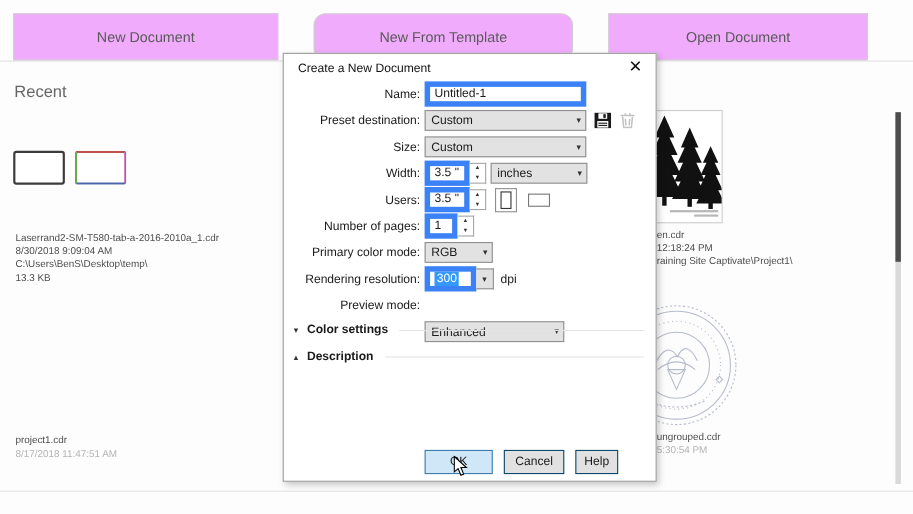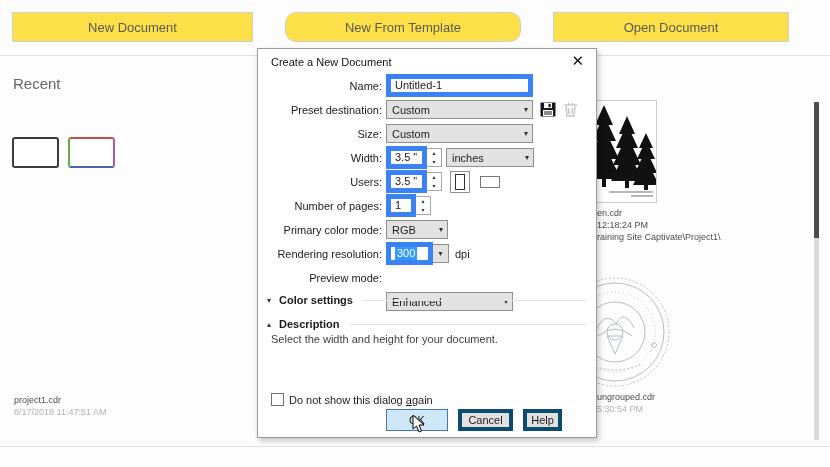--- a/index.html
+++ b/index.html
@@ -1,21 +1,21 @@
 <!DOCTYPE html>
 <html><head>
 <meta charset="utf-8">
 <style>
   * { margin:0; padding:0; box-sizing:border-box; }
   html,body { width:830px; height:467px; overflow:hidden; background:#fff;
     font-family:"Liberation Sans", sans-serif; }
   .screen { position:relative; width:830px; height:467px; background:#fdfdfd; }
 
   
-  .topbtn { position:absolute; top:12px; height:30px; background:#fde047;
+  .topbtn { position:absolute; top:12px; height:43px; background:#f0abfc;
     border:1px solid #cfcfcf; color:#5a5a5a; font-size:13px;
     display:flex; align-items:center; justify-content:center; cursor:pointer; }
   .topbtn.b1 { left:12px;  width:241px; }
   .topbtn.b2 { left:285px; width:236px;border-radius:11px; }
   .topbtn.b3 { left:553px; width:236px; }
   .hdiv { position:absolute; left:0; width:830px; height:1px; background:#e2e2e2; }
 
   
   .recent-heading { position:absolute; left:13px; top:75px; font-size:15px; color:#666; }
   .thumb { position:absolute; top:137px; width:47px; height:31px; border-radius:3px; background:#fff; }
@@ -67,21 +67,21 @@
   .sect { position:absolute; left:9px; right:10px; display:flex; align-items:center; }
   .sect .arrow { font-size:8px; color:#333; width:12px; }
   .sect .stext { font-weight:bold; color:#1a1a1a; white-space:nowrap; }
   .sect .sep { flex:1; height:1px; background:#e4e4e4; margin-left:10px; }
   .desc-text { position:absolute; left:13px; color:#3f3f3f; }
 
   .chkrow { position:absolute; left:13px; display:flex; align-items:center; cursor:pointer; }
   .chk { width:13px; height:13px; background:#fff; border:1px solid #707070; margin-right:5px; }
   .chk-label u { text-decoration:underline; }
 
-  .dbtn { position:absolute; height:22px; background:#e1e1e1; border:4px solid #0c4a6e;
+  .dbtn { position:absolute; height:22px; background:#e1e1e1; border:1px solid #0c4a6e;
     font-size:11px; color:#1a1a1a; display:flex; align-items:center; justify-content:center; cursor:pointer; }
   .dbtn.ok { left:128px; width:62px; background:#cfe7f7; border:1px solid #3f7cac; }
   .dbtn.cancel { left:200px; width:55px; }
   .dbtn.help { left:265px; width:39px; }
 
   .icons-right { display:flex; align-items:center; margin-left:7px; }
   .cursor { position:absolute; left:412px; top:414px; z-index:30; pointer-events:none; }
 </style>
 </head>
 <body>
@@ -91,20 +91,26 @@
   <div class="topbtn b1">New Document</div>
   <div class="topbtn b2">New From Template</div>
   <div class="topbtn b3">Open Document</div>
   <div class="hdiv" style="top:55px;"></div>
 
   <div class="recent-heading">Recent</div>
 
   <div class="thumb t1"></div>
   <div class="thumb t2"></div>
 
+  <div class="fileinfo fi-1">
+    <div>Laserrand2-SM-T580-tab-a-2016-2010a_1.cdr</div>
+    <div>8/30/2018 9:09:04 AM</div>
+    <div>C:\Users\BenS\Desktop\temp\</div>
+    <div>13.3 KB</div>
+  </div>
 
   <div class="fileinfo fi-2">
     <div>project1.cdr</div>
     <div class="muted">8/17/2018 11:47:51 AM</div>
   </div>
 
   <div class="tree-card">
     <svg width="65" height="101" viewBox="0 0 65 101">
       <g fill="#111">
         <polygon points="13,4 22,24 4,24"></polygon>
@@ -282,26 +288,21 @@
     <div class="sect" style="top:245px;">
       <span class="arrow">▾</span>
       <span class="stext">Color settings</span>
       <span class="sep"></span>
     </div>
     <div class="sect" style="top:269px;">
       <span class="arrow">▴</span>
       <span class="stext">Description</span>
       <span class="sep"></span>
     </div>
-    <div class="desc-text" style="top:284px;">Select the width and height for your document.</div>
-
-    <div class="chkrow" style="top:344px;">
-      <div class="chk"></div>
-      <div class="chk-label"><span>Do not show this dialog </span><u>a</u><span>gain</span></div>
-    </div>
+
 
     <div class="dbtn ok" style="top:360px;">OK</div>
     <div class="dbtn cancel" style="top:360px;">Cancel</div>
     <div class="dbtn help" style="top:360px;">Help</div>
   </div>
 
   <svg class="cursor" width="14" height="20" viewBox="0 0 14 20">
     <polygon points="1,1 1,15 4.5,12 7,18 9.5,17 7,11 12,11" fill="#fff" stroke="#000" stroke-width="1"></polygon>
   </svg>
 

